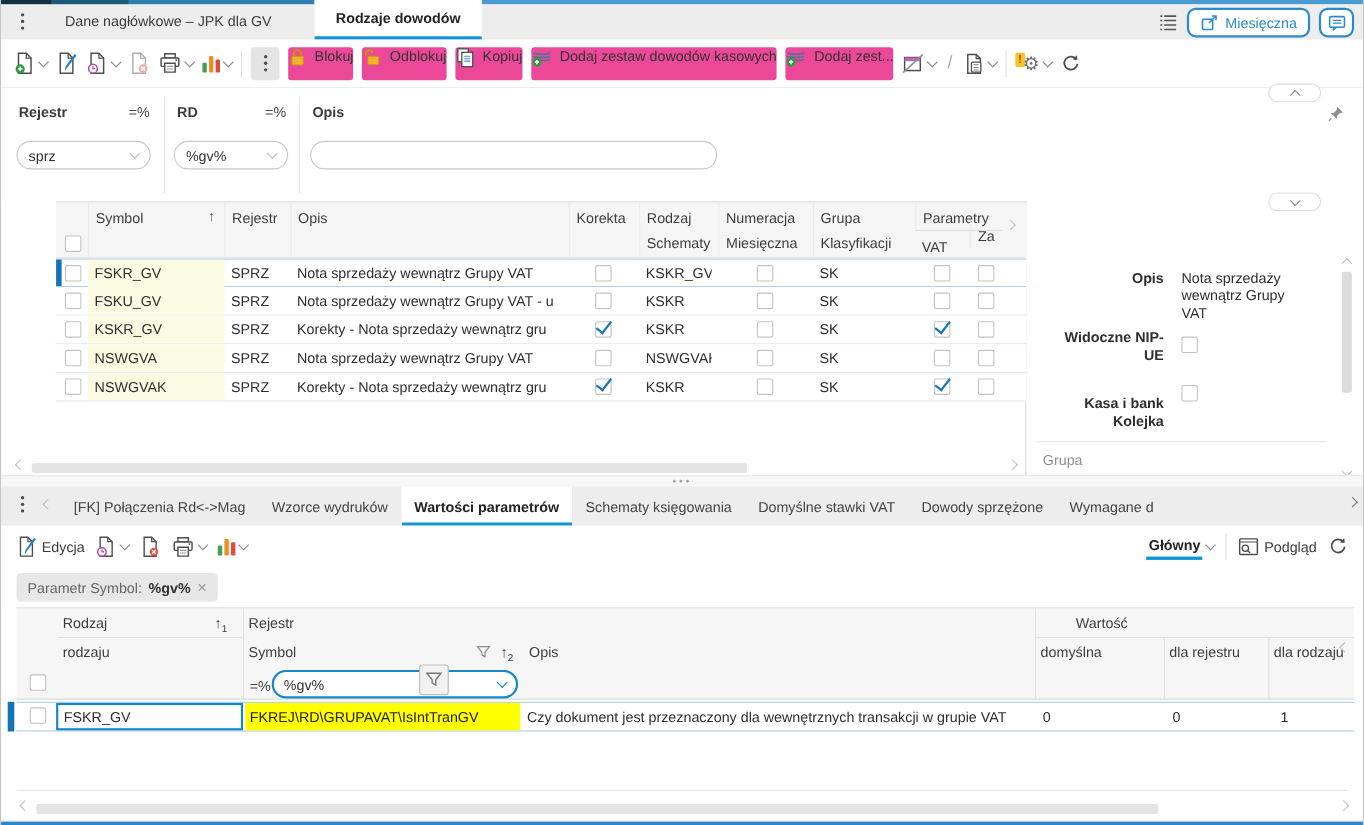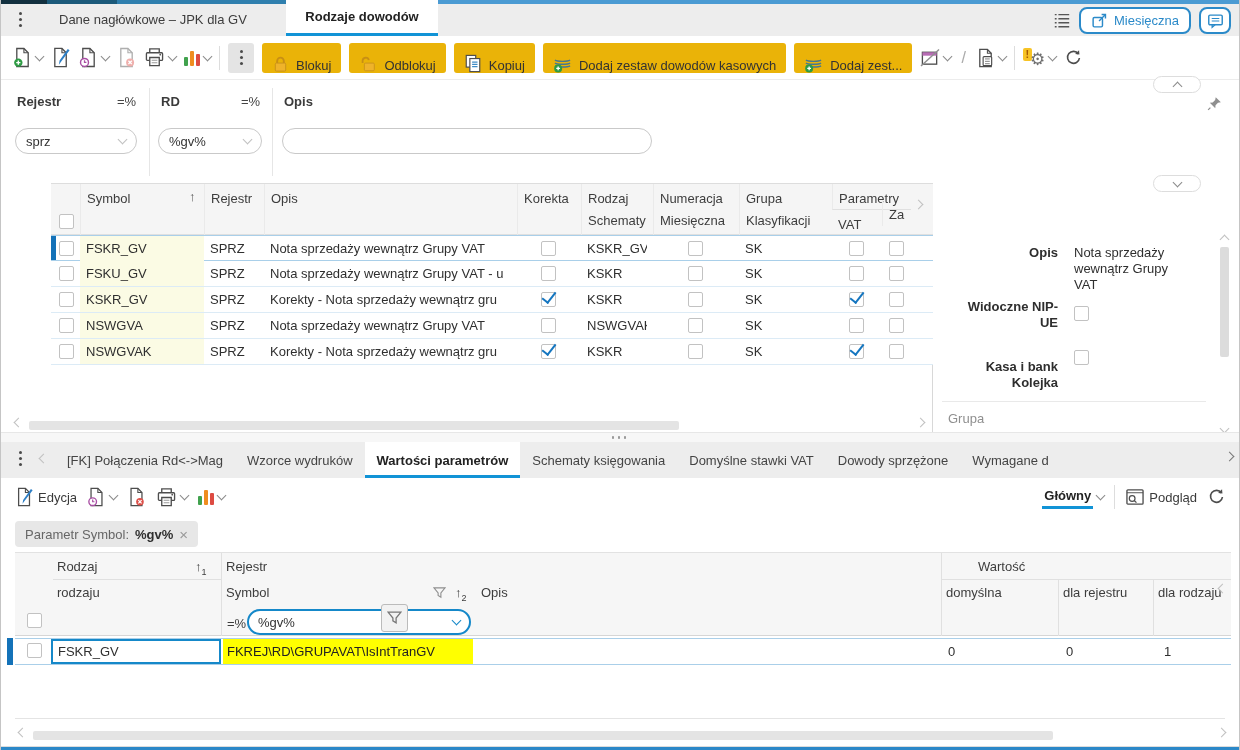--- a/index.html
+++ b/index.html
@@ -28,21 +28,21 @@
   .ic{display:block}
   .igrp{display:flex;align-items:center;gap:4px}
   .chev{display:inline-block;width:7px;height:7px;border-right:1.6px solid #8a8a8a;border-bottom:1.6px solid #8a8a8a;transform:rotate(45deg);margin-top:-3px}
   .chev.up{transform:rotate(-135deg);margin-top:3px}
   .chev.left{transform:rotate(135deg)}
   .chev.right{transform:rotate(-45deg)}
   .chev.blue{border-color:#1588c9}
   .chev.lite{border-color:#c0c0c0}
   .vsep{width:1px;height:24px;background:#ddd}
   .slash{color:#aaa;font-size:16px;padding:0 2px}
-  .tbtn{height:30px;background:#eab308;border-radius:3px;display:flex;align-items:flex-end;gap:7px;padding:0 10px;color:#333;white-space:nowrap}
+  .tbtn{height:30px;background:#ec4899;border-radius:3px;display:flex;align-items:flex-start;gap:7px;padding:0 0;color:#333;white-space:nowrap}
   .morebtn{width:26px;height:30px;background:#e4e4e4;border-radius:3px;display:flex;align-items:center;justify-content:center}
   .chart-ic{display:flex;align-items:flex-end;gap:2px;height:16px}
   .chart-ic i{display:block;width:4px;border-radius:1px}
   .chart-ic .b1{height:9px;background:#41a24e}
   .chart-ic .b2{height:15px;background:#ef8d20}
   .chart-ic .b3{height:12px;background:#dd4b42}
   .gearwrap{display:flex;align-items:flex-start}
   .warn{width:9px;height:13px;background:#f7c325;color:#a85b00;font-weight:bold;font-size:11px;display:flex;align-items:center;justify-content:center;border-radius:2px}
   .gear{font-family:"DejaVu Sans",sans-serif;font-size:17px;color:#6f6f6f;margin-left:-2px;margin-top:3px;line-height:1}
 
@@ -590,20 +590,21 @@
           <path d="M1 1h12L8.5 6.5V11l-3-1.8V6.5z" fill="none" stroke="#777" stroke-width="1.2"></path>
         </svg>
     </div>
     <i class="chev left lite" style="position:absolute;left:1218px;top:36px"></i>
 
     <span class="bselbar"></span>
     <div class="brow-strip"></div>
     <span class="cb" style="position:absolute;left:26px;top:91px;z-index:1"></span>
     <span class="bcell edit">FSKR_GV</span>
     <span class="bcell hl">FKREJ\RD\GRUPAVAT\IsIntTranGV</span>
+    <span class="bcell" style="left:478px;width:455px">Czy dokument jest przeznaczony dla wewnętrznych transakcji w grupie VAT</span>
     <span class="bcell" style="left:947px;width:100px">0</span>
     <span class="bcell" style="left:1065px;width:80px">0</span>
     <span class="bcell" style="left:1163px;width:60px">1</span>
   </div>
 
   <div class="bdiv"></div>
   <div class="bscroll">
     <i class="chev left lite" style="position:absolute;left:18px;top:4px"></i>
     <span class="hthumb" style="left:32px;top:3px;width:1020px"></span>
     <i class="chev right lite" style="position:absolute;right:14px;top:4px"></i>

